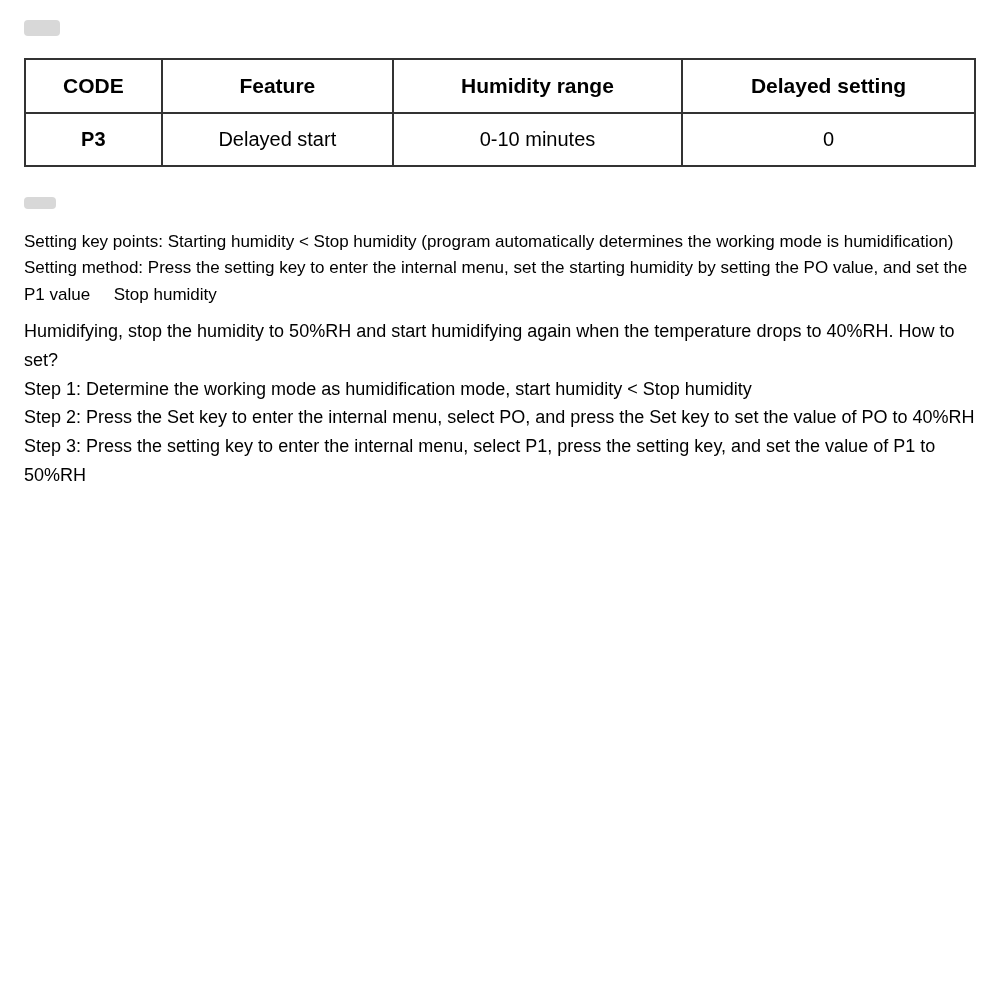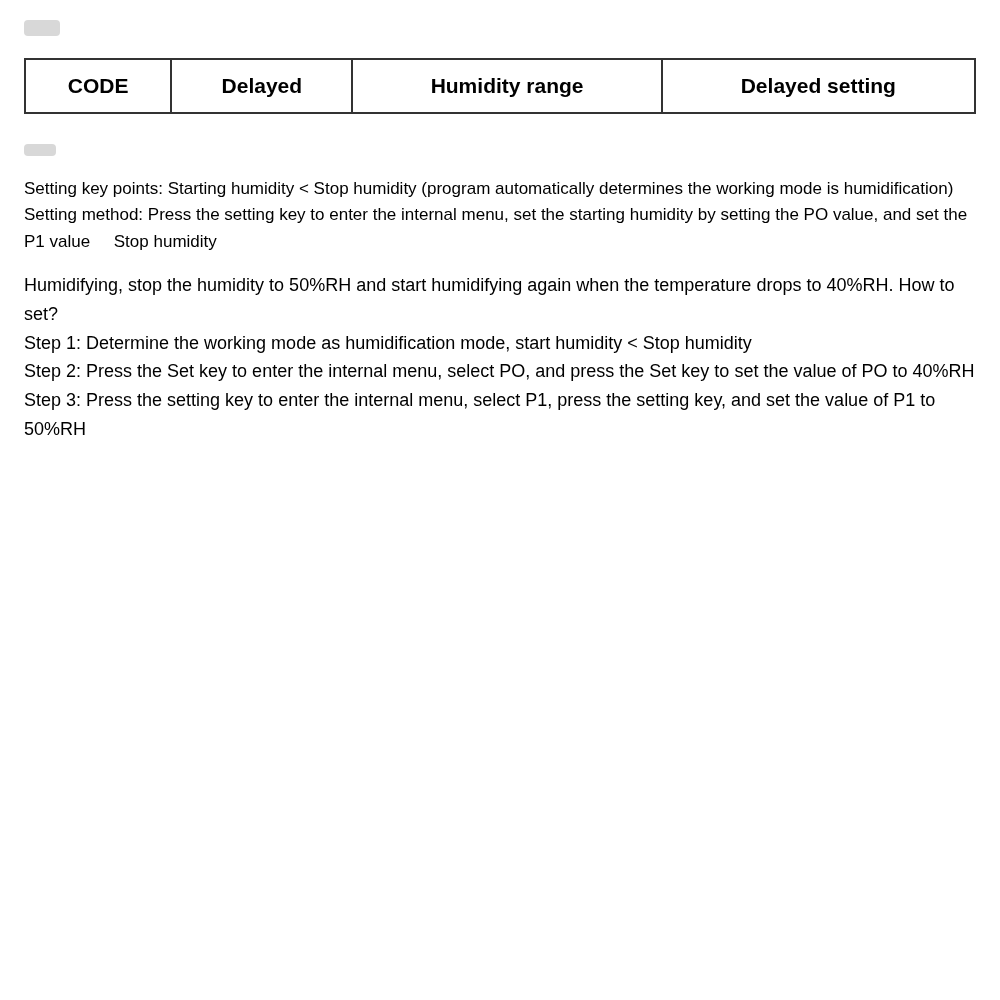--- a/index.html
+++ b/index.html
@@ -59,21 +59,21 @@
       font-weight: normal;
       padding: 6px 16px;
       margin-bottom: 16px;
       border-radius: 4px;
     }
 
     
     .body-text {
       font-size: 17px;
       line-height: 1.55;
-      margin-bottom: 16px;
+      margin-bottom: 9px;
     }
     .use-cases-title {
       font-size: 18px;
       font-weight: bold;
       margin-bottom: 6px;
     }
     .use-cases-body {
       font-size: 18px;
       line-height: 1.6;
     }
@@ -82,26 +82,32 @@
 <body>
 
 
 
 <h1 class="page-title"></h1>
 
 <table class="param-table">
   <thead>
     <tr>
       <th>CODE</th>
-      <th>Delayed</th>
+      <th>Feature</th>
       <th>Humidity range</th>
       <th>Delayed setting</th>
     </tr>
   </thead>
   <tbody id="table-body">
+      <tr>
+        <td>P3</td>
+        <td>Delayed start</td>
+        <td>0-10 minutes</td>
+        <td>0</td>
+      </tr>
     </tbody>
 </table>
 
 <h2 class="section-title"></h2>
 
 <p class="body-text">Setting key points: Starting humidity &lt; Stop humidity (program automatically determines the working mode is humidification) Setting method: Press the setting key to enter the internal menu, set the starting humidity by setting the PO value, and set the P1 value&nbsp;&nbsp;&nbsp;&nbsp;&nbsp;Stop humidity</p>
 
 <p class="use-cases-title"></p>
 <p class="use-cases-body">Humidifying, stop the humidity to 50%RH and start humidifying again when the temperature drops to 40%RH. How to set?<br>Step 1: Determine the working mode as humidification mode, start humidity &lt; Stop humidity<br>Step 2: Press the Set key to enter the internal menu, select PO, and press the Set key to set the value of PO to 40%RH<br>Step 3: Press the setting key to enter the internal menu, select P1, press the setting key, and set the value of P1 to 50%RH</p>
 

